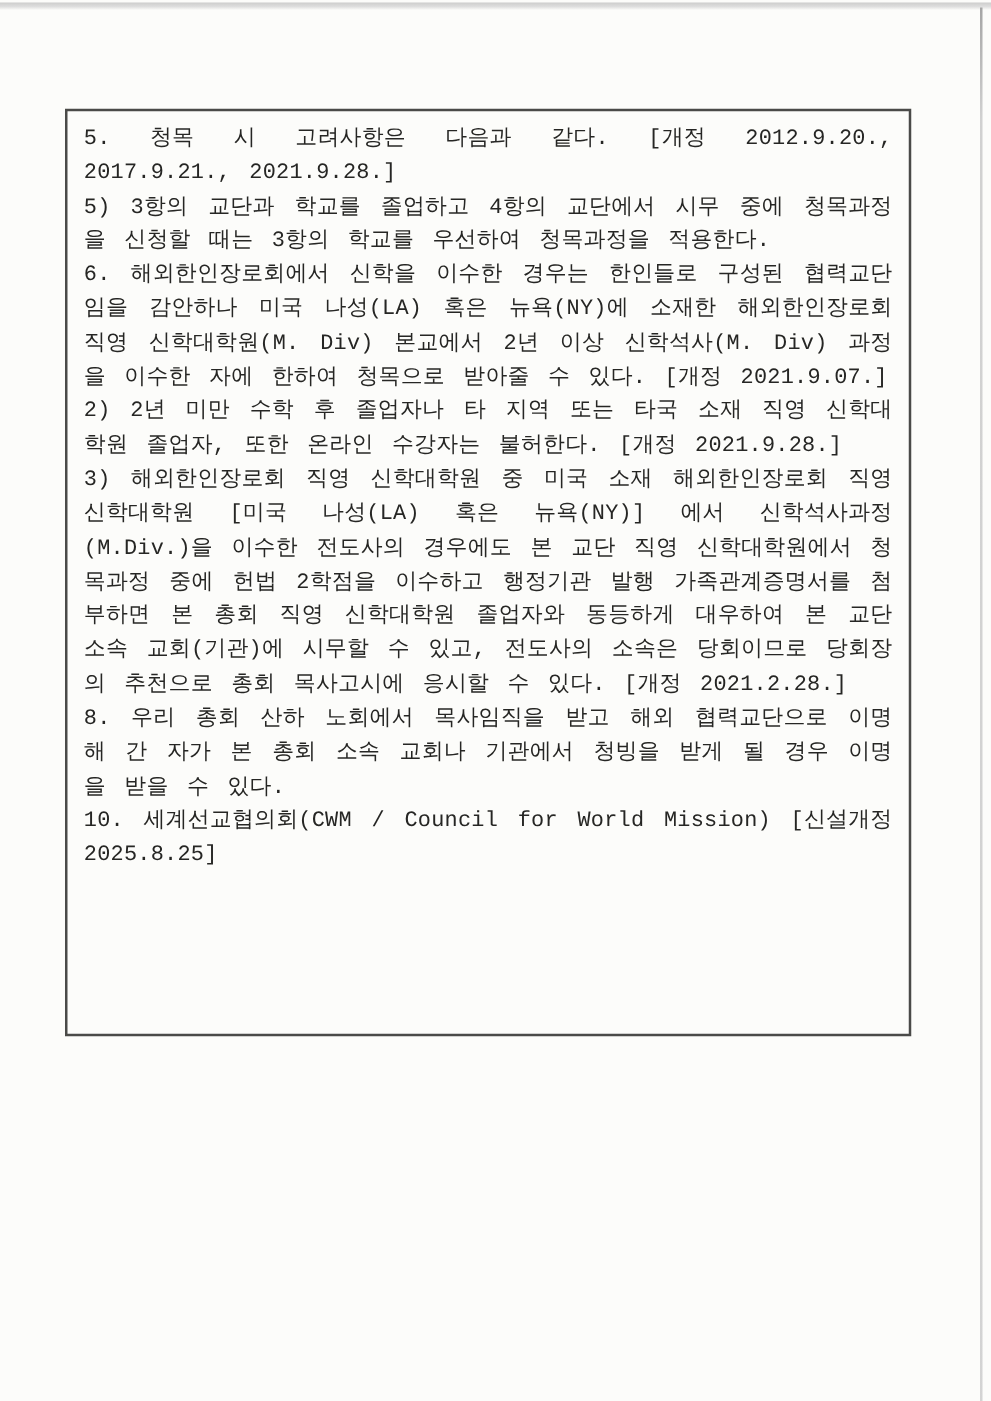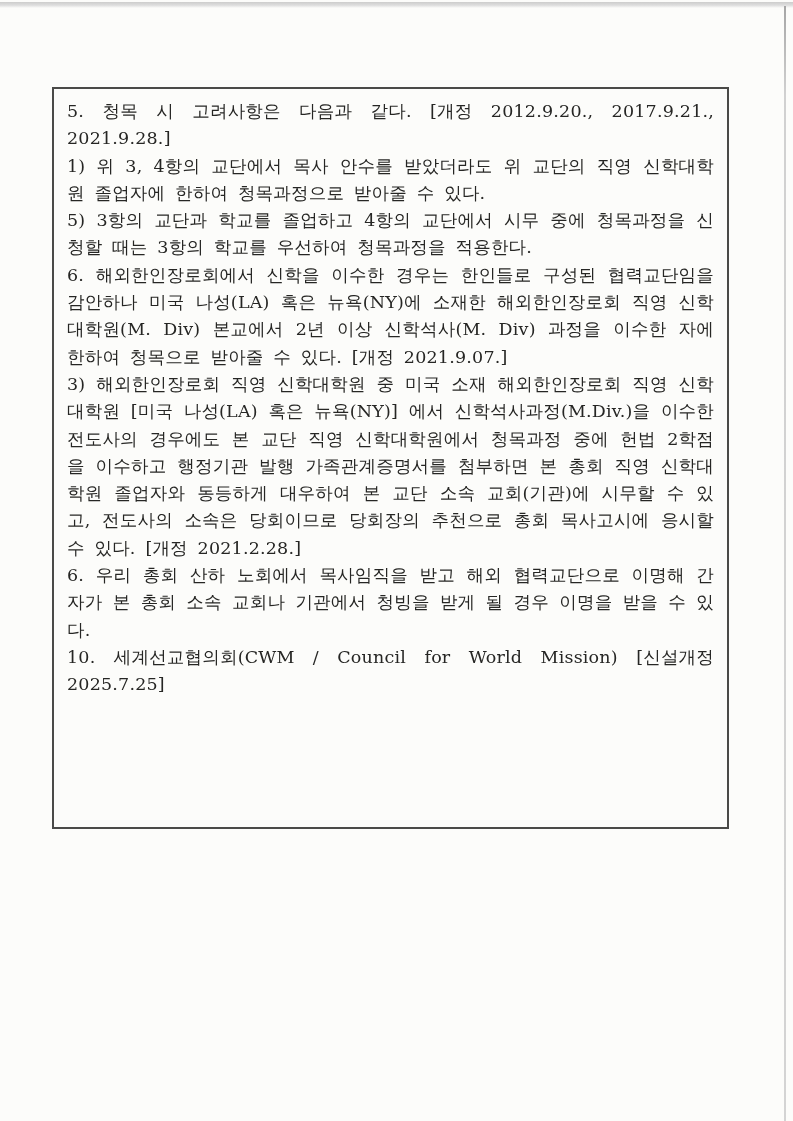--- a/index.html
+++ b/index.html
@@ -48,31 +48,32 @@
   .para {
     margin: 0;
     font-size: 17.5px;
     line-height: 27.3px;
     color: #262624;
     letter-spacing: 0.2px;
     word-spacing: 4px;
     text-align: justify;
     text-align-last: left;
     text-justify: inter-word;
+    font-family: Liberation Mono, monospace;
   }
 </style>
 </head>
 <body>
 
 <div class="page">
   <div class="scan-line-top"></div>
   <div class="scan-line-right"></div>
   <div class="content-box">
 
   <p class="para">5. 청목 시 고려사항은 다음과 같다. [개정 2012.9.20., 2017.9.21., 2021.9.28.]</p>
-      <p class="para">1) 위 3, 4항의 교단에서 목사 안수를 받았더라도 위 교단의 직영 신학대학원 졸업자에 한하여 청목과정으로 받아줄 수 있다.</p>
       <p class="para">5) 3항의 교단과 학교를 졸업하고 4항의 교단에서 시무 중에 청목과정을 신청할 때는 3항의 학교를 우선하여 청목과정을 적용한다.</p>
       <p class="para">6. 해외한인장로회에서 신학을 이수한 경우는 한인들로 구성된 협력교단임을 감안하나 미국 나성(LA) 혹은 뉴욕(NY)에 소재한 해외한인장로회 직영 신학대학원(M. Div) 본교에서 2년 이상 신학석사(M. Div) 과정을 이수한 자에 한하여 청목으로 받아줄 수 있다. [개정 2021.9.07.]</p>
+      <p class="para">2) 2년 미만 수학 후 졸업자나 타 지역 또는 타국 소재 직영 신학대학원 졸업자, 또한 온라인 수강자는 불허한다. [개정 2021.9.28.]</p>
       <p class="para">3) 해외한인장로회 직영 신학대학원 중 미국 소재 해외한인장로회 직영 신학대학원 [미국 나성(LA) 혹은 뉴욕(NY)] 에서 신학석사과정(M.Div.)을 이수한 전도사의 경우에도 본 교단 직영 신학대학원에서 청목과정 중에 헌법 2학점을 이수하고 행정기관 발행 가족관계증명서를 첨부하면 본 총회 직영 신학대학원 졸업자와 동등하게 대우하여 본 교단 소속 교회(기관)에 시무할 수 있고, 전도사의 소속은 당회이므로 당회장의 추천으로 총회 목사고시에 응시할 수 있다. [개정 2021.2.28.]</p>
-      <p class="para">6. 우리 총회 산하 노회에서 목사임직을 받고 해외 협력교단으로 이명해 간 자가 본 총회 소속 교회나 기관에서 청빙을 받게 될 경우 이명을 받을 수 있다.</p>
-      <p class="para">10. 세계선교협의회(CWM / Council for World Mission) [신설개정 2025.7.25]</p>
+      <p class="para">8. 우리 총회 산하 노회에서 목사임직을 받고 해외 협력교단으로 이명해 간 자가 본 총회 소속 교회나 기관에서 청빙을 받게 될 경우 이명을 받을 수 있다.</p>
+      <p class="para">10. 세계선교협의회(CWM / Council for World Mission) [신설개정 2025.8.25]</p>
     </div>
 </div>
 
 </body></html>

